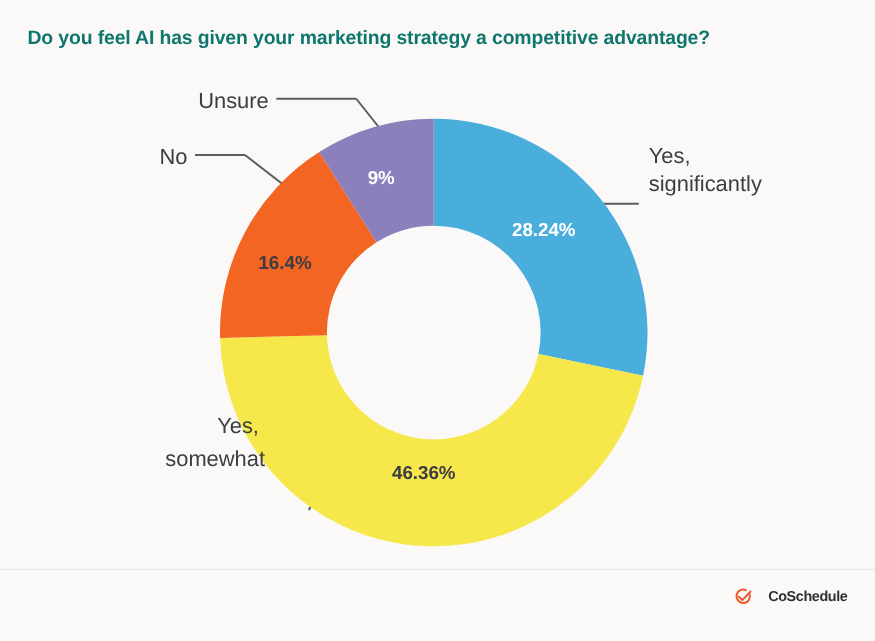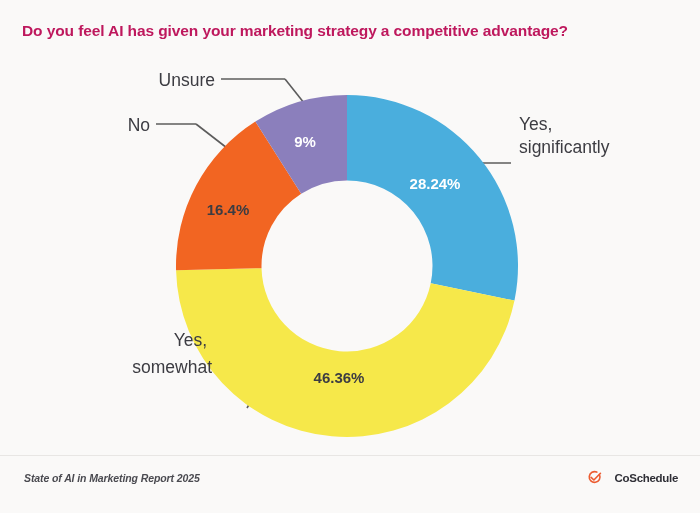--- a/index.html
+++ b/index.html
@@ -25,21 +25,21 @@
   }
 
   
   #chart-title {
     position: absolute;
     left: 22px;
     top: 22px;
     width: 660px;
     font-size: 15.5px;
     font-weight: bold;
-    color: #be185d;
+    color: #0f766e;
     letter-spacing: -0.1px;
     line-height: 1.2;
   }
 
   
   #chart-area {
     position: absolute;
     left: 0;
     top: 58px;
     width: 700px;
@@ -150,21 +150,20 @@
           <tspan x="212" dy="27">somewhat</tspan>
         </text>
         <text x="150" y="73" text-anchor="end">No</text>
         <text x="215" y="28" text-anchor="end">Unsure</text>
       </g>
     </svg>
   </div>
 
   <div id="footer-divider"></div>
 
-  <div id="footer-source">State of AI in Marketing Report 2025</div>
 
   <div id="brand-logo">
     <svg class="logo-mark" width="15" height="15" viewBox="0 0 24 24">
       <path d="M21.5 5.2 L11 16 L6.6 11.8" fill="none" stroke="#ec5c31" stroke-width="2.6" stroke-linecap="round" stroke-linejoin="round"></path>
       <path d="M20 7.6 A 8.6 8.6 0 1 1 15.6 3.3" fill="none" stroke="#ec5c31" stroke-width="2.6" stroke-linecap="round"></path>
     </svg>
     <span id="brand-name">CoSchedule</span>
   </div>
 
   <table id="chart-data-table">

